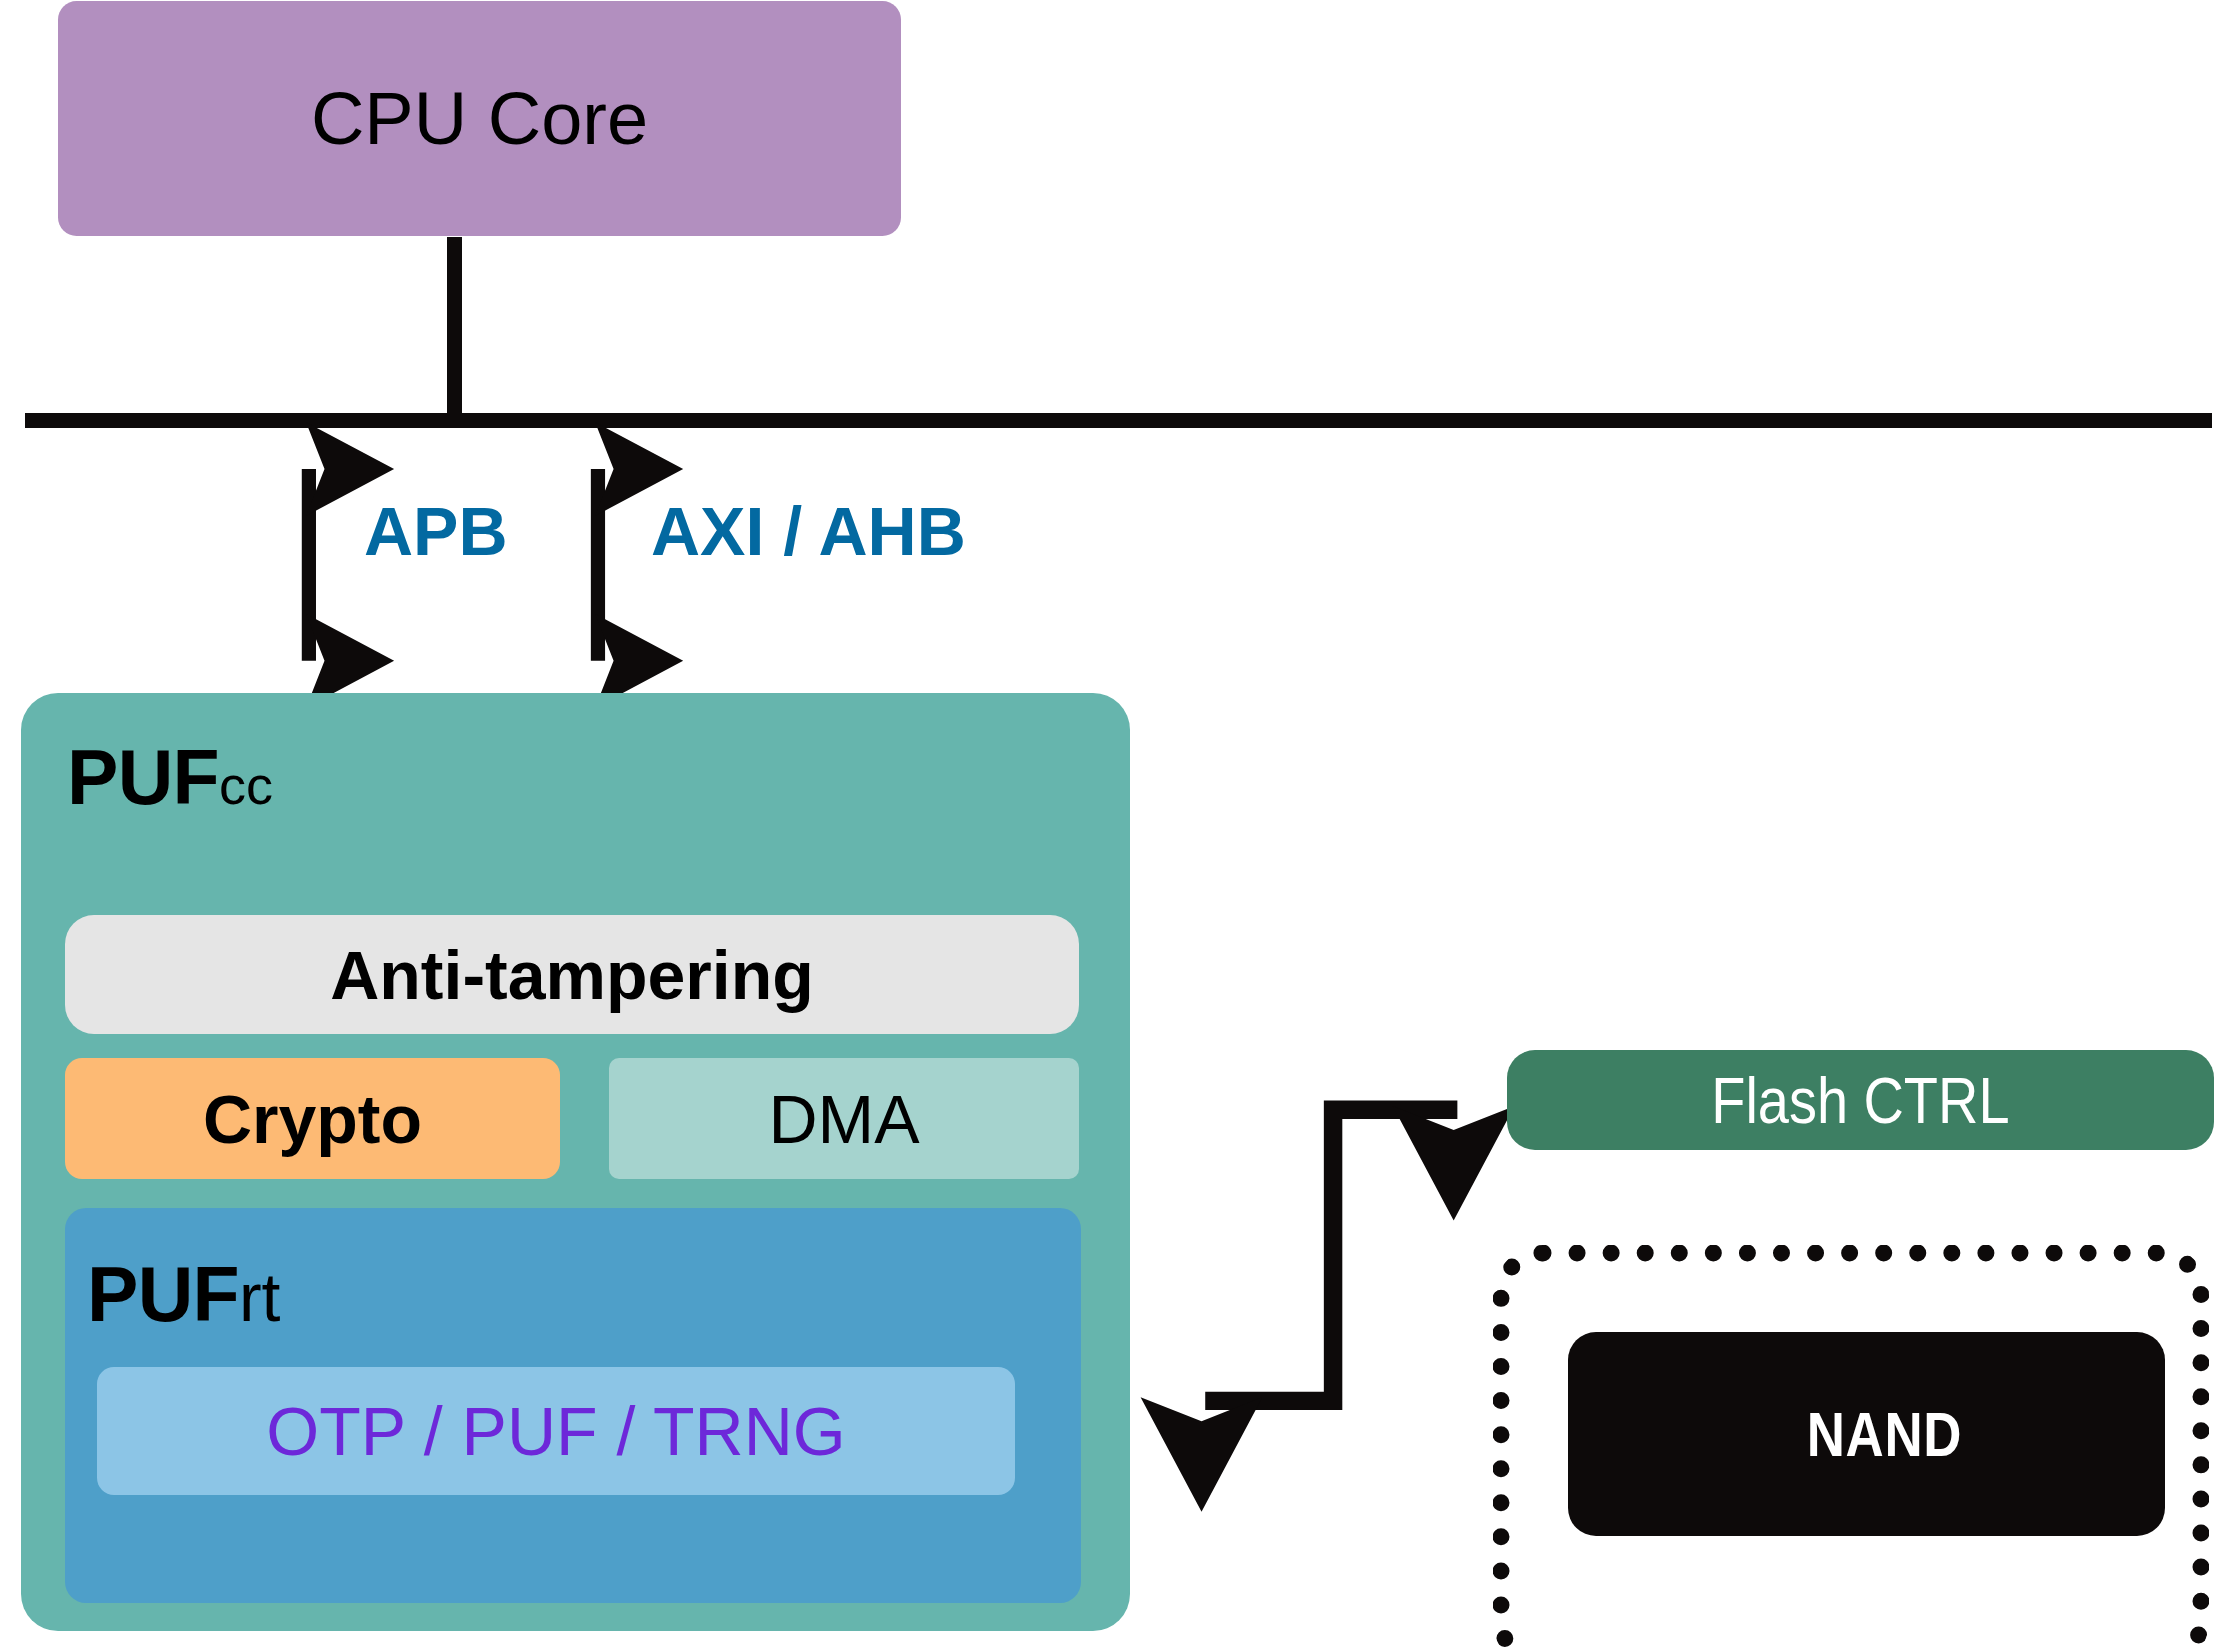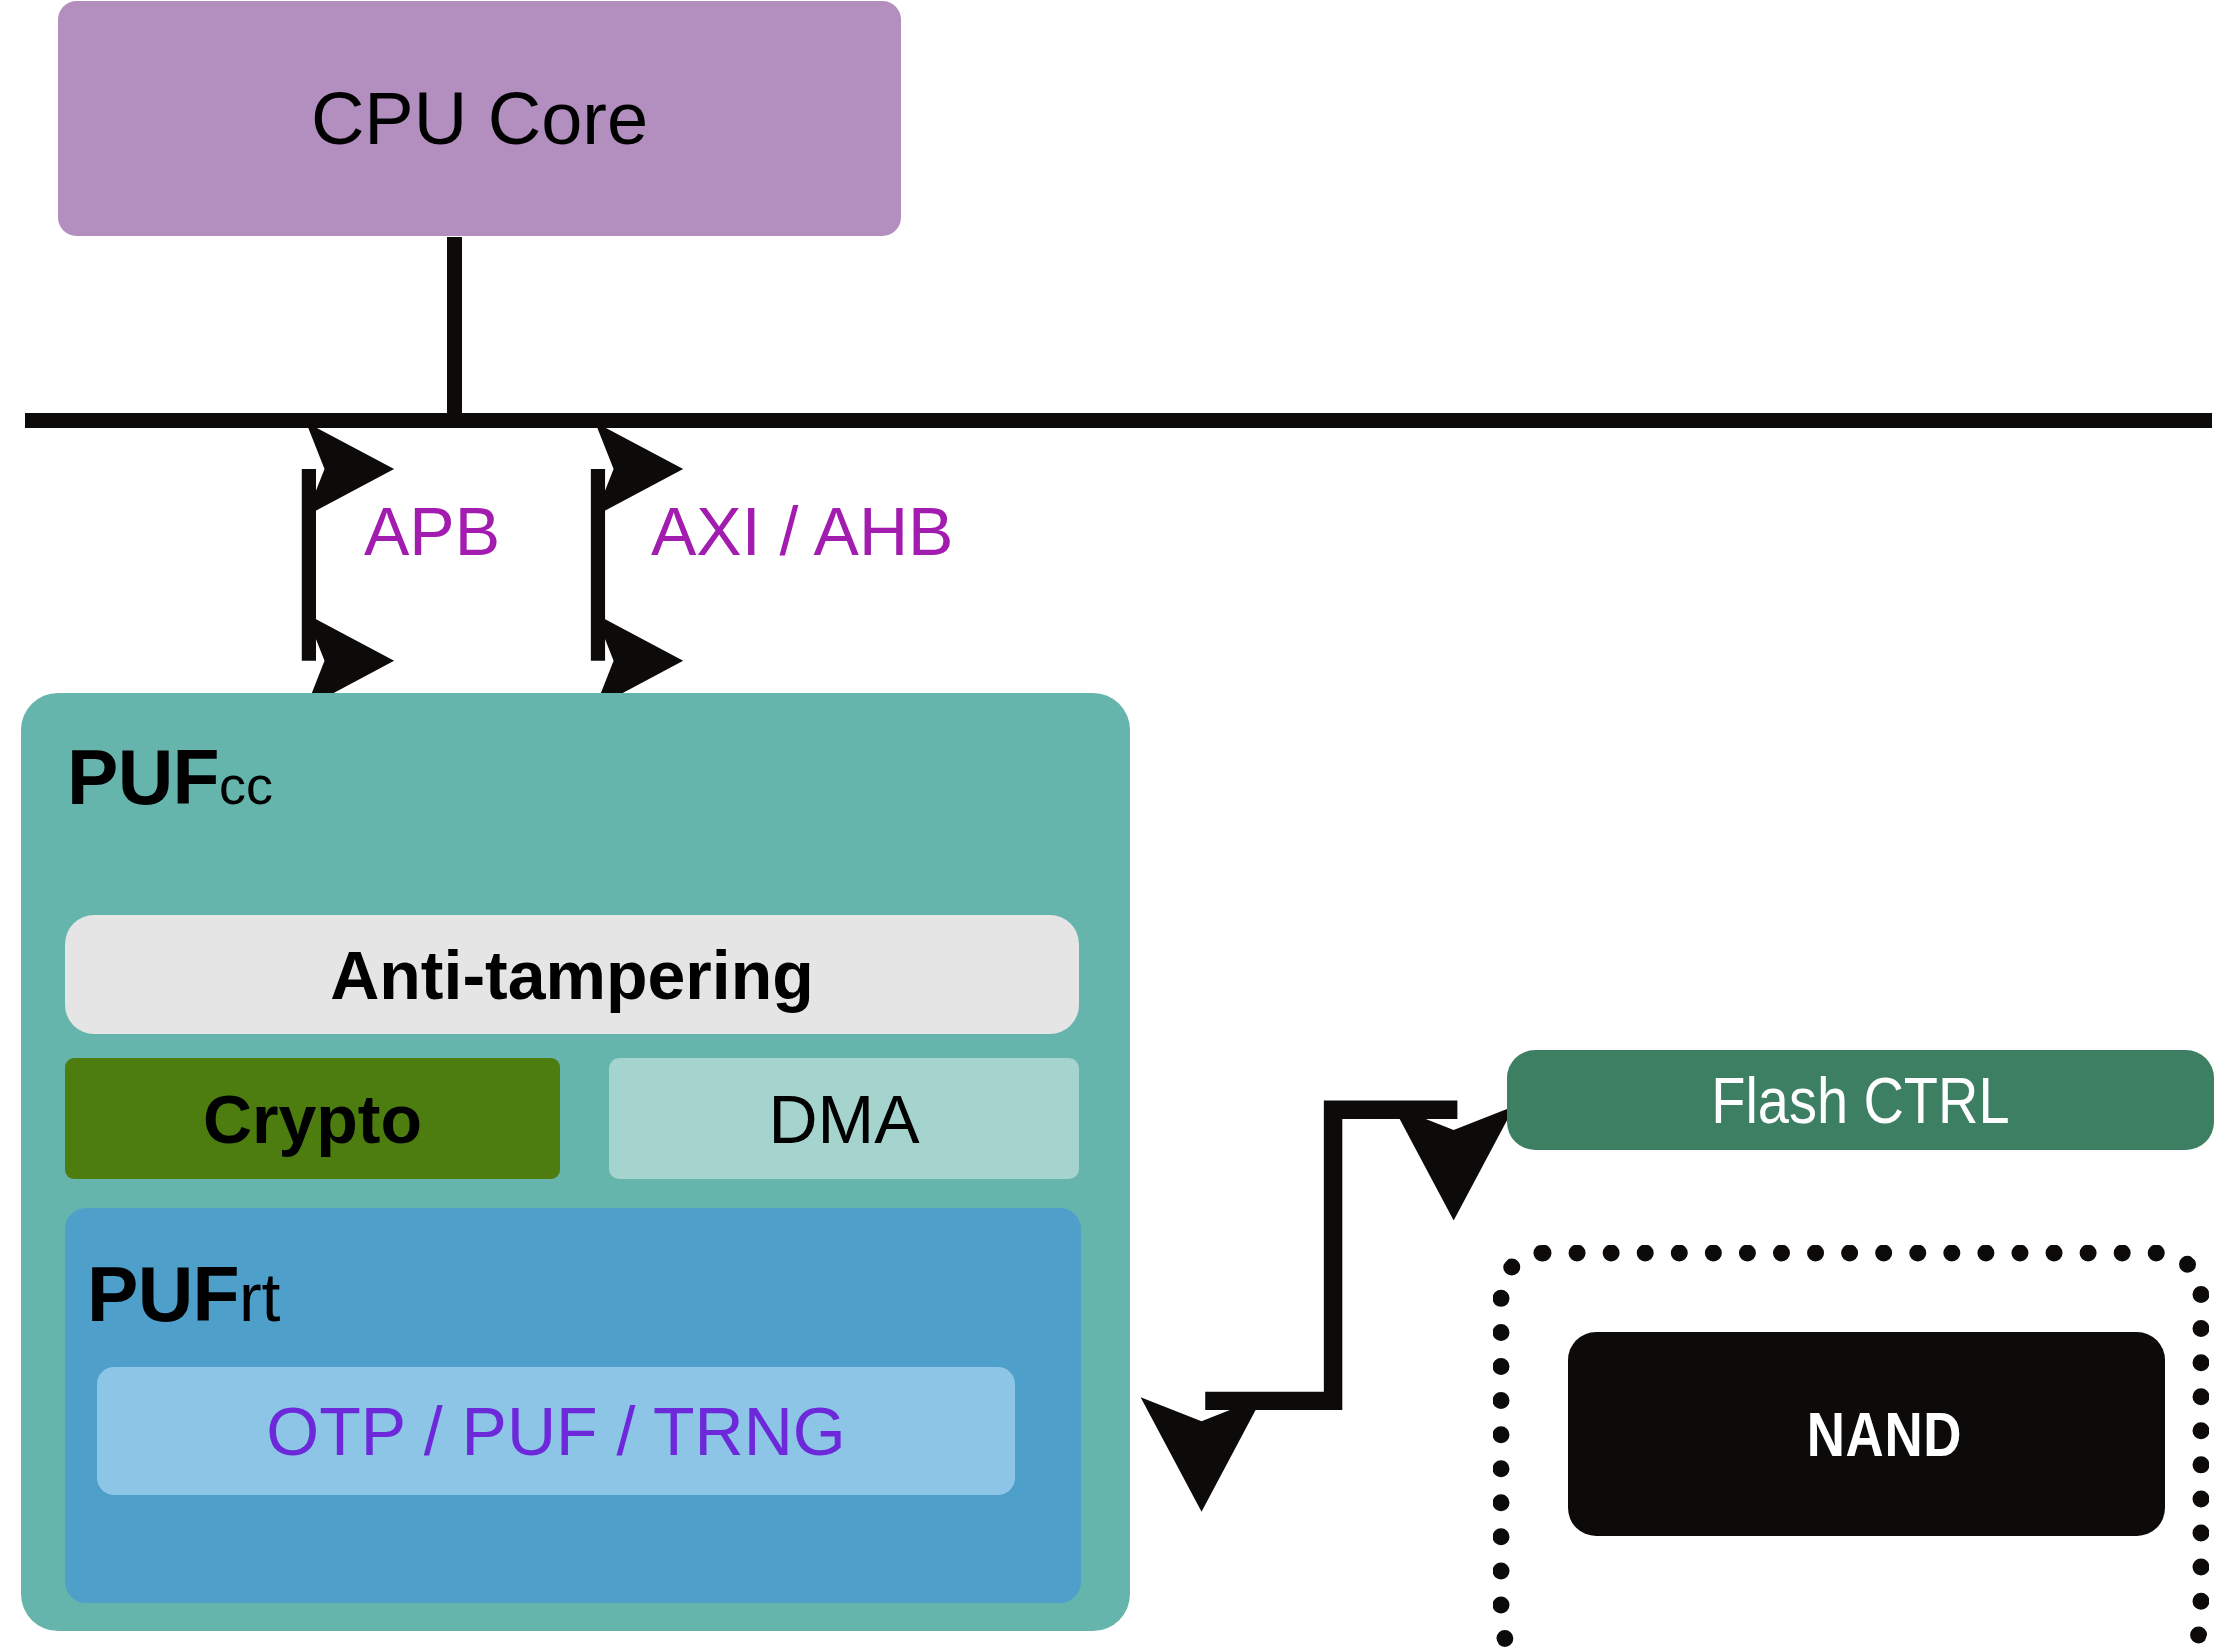--- a/index.html
+++ b/index.html
@@ -25,21 +25,21 @@
          background:#66b5ad;border-radius:37px;}
   #pufcc-title{position:absolute;left:55px;top:733px;color:#000;white-space:nowrap;text-align:right;}
   #pufcc-title .big{font-size:77px;font-weight:bold;letter-spacing:-0.7px;}
   #pufcc-title .small{font-size:54px;font-weight:normal;}
 
   #anti-tampering{left:53px;top:915px;width:1014px;height:119px;
                   background:#e5e5e5;border-radius:29px;}
   #anti-tampering .lbl{font-size:68px;font-weight:bold;color:#000;}
 
   #crypto{left:53px;top:1058px;width:495px;height:121px;
-          background:#4d7c0f;border-radius:9px;}
+          background:#fdba74;border-radius:17px;}
   #crypto .lbl{font-size:68px;font-weight:bold;color:#000;}
 
   #dma{left:597px;top:1058px;width:470px;height:121px;
        background:#a5d3ce;border-radius:10px;}
   #dma .lbl{font-size:68px;font-weight:normal;color:#000;}
 
   #pufrt{position:absolute;left:53px;top:1208px;width:1016px;height:395px;
          background:#4e9fc9;border-radius:21px;}
   #pufrt-title{position:absolute;left:75px;top:1250px;color:#000;white-space:nowrap;}
   #pufrt-title .big{font-size:77px;font-weight:bold;letter-spacing:-0.7px;}
@@ -57,21 +57,21 @@
 
   #nand-package{position:absolute;left:1481px;top:1245px;width:716px;height:426px;
        border:17px dotted #0d0a0a;border-radius:50px;box-sizing:border-box;
        background:#ffffff;}
   #nand{left:1556px;top:1332px;width:597px;height:204px;
         background:#0d0a0a;border-radius:28px;padding-left:36px;}
   #nand .lbl{font-size:63px;font-weight:bold;color:#ffffff;
              transform:scaleX(.84);transform-origin:center;letter-spacing:0.7px;}
 
   
-  .bus-label{position:absolute;color:#a21caf;font-size:68px;white-space:nowrap;line-height:1;}
+  .bus-label{position:absolute;color:#0369a1;font-size:68px;white-space:nowrap;line-height:1;font-weight:bold;}
   #apb-label{left:352px;top:497px;}
   #axi-label{left:639px;top:497px;}
 
   svg.overlay{position:absolute;left:0;top:0;width:2216px;height:1649px;
               pointer-events:none;overflow:visible;}
 </style>
 </head>
 <body>
 
 <div class="canvas">

